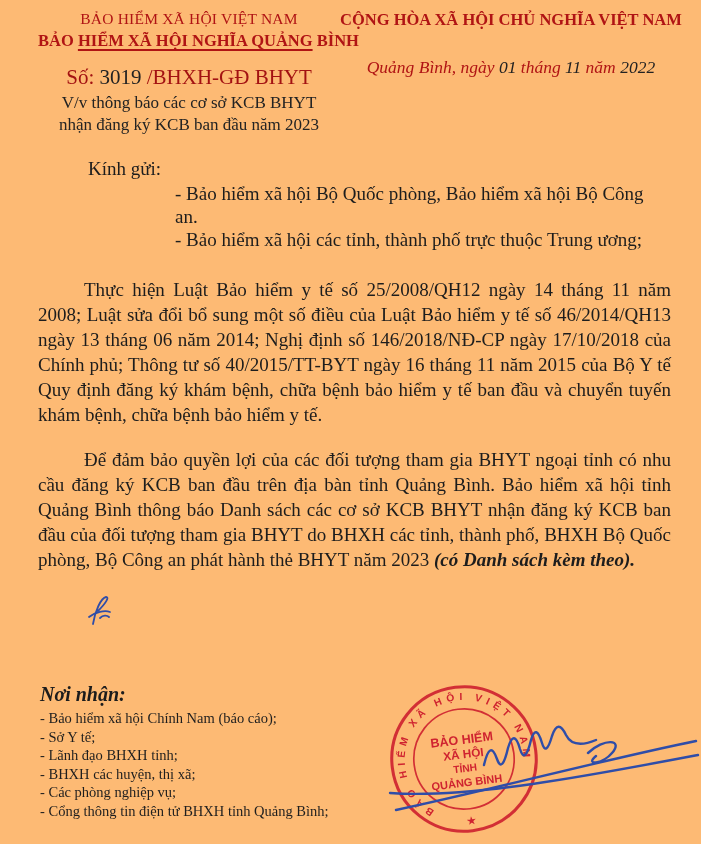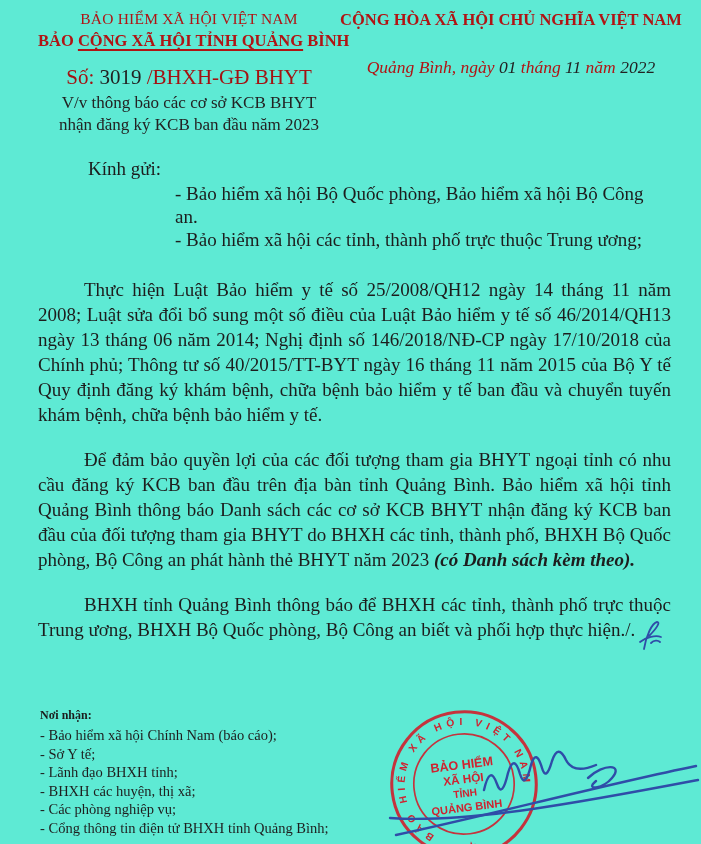--- a/index.html
+++ b/index.html
@@ -1,18 +1,18 @@
 <!DOCTYPE html>
 <html><head>
 <meta charset="utf-8">
 <style>
   html,body { margin:0; padding:0; background:#ffffff; }
   .page {
     position:relative; width:701px; height:844px; box-sizing:border-box;
-    background:#5eead4; overflow:hidden;
+    background:#fdba74; overflow:hidden;
     padding:10px 30px 0 38px;
     font-family:"Liberation Serif", serif; color:#1d1d1d;
   }
   
   .hdr { display:flex; }
   .hdr-left { width:302px; text-align:center; flex-shrink:0; }
   .hdr-right { flex:1; text-align:center; }
   .org-parent { font-size:15.5px; color:#b01414; letter-spacing:.2px; }
   .org-name { font-size:16.5px; font-weight:bold; color:#b01414; margin-top:3px; white-space:nowrap; }
   .org-name .u { text-decoration:underline; text-underline-offset:3px; text-decoration-thickness:1.5px; }
@@ -28,37 +28,37 @@
   .salutation { margin:22px 0 0 50px; font-size:19px; }
   .recipient-lines { margin:2px 0 0 137px; font-size:19px; line-height:23px; }
   
   .body-text { margin-top:26px; }
   .body-par { font-size:19px; line-height:25px; text-align:justify; text-indent:46px; margin:7px 0 20px; }
   .emph { font-weight:bold; font-style:italic; }
   .paraph { display:inline-block; width:26px; height:34px; vertical-align:-16px; margin-left:2px; }
   
   .footer { position:relative; margin-top:30px; height:222px; }
   .noi-nhan { position:absolute; left:2px; top:26px; width:340px; }
-  .noi-nhan-label { font-weight:bold; font-size:12px; color:#1c1c1c; }
+  .noi-nhan-label { font-weight:bold; font-style:italic; font-size:20px; color:#1c1c1c; }
   .noi-nhan ul { margin:3px 0 0; padding:0; }
   .noi-nhan li { list-style:none; font-size:14.5px; line-height:18.5px; color:#1e1e1e; }
   .sign-block { position:absolute; left:345px; top:0; width:306px; text-align:center; }
   .signer-title { font-weight:bold; font-size:18px; letter-spacing:.4px; color:#141414; }
   .stamp { position:absolute; left:350px; top:26px; width:152px; height:152px; transform:rotate(-7deg); }
   .signature-svg { position:absolute; left:350px; top:56px; width:314px; height:116px; }
 </style>
 </head>
 <body>
 
 <div class="page">
 
   <div class="hdr">
     <div class="hdr-left">
       <div class="org-parent">BẢO HIỂM XÃ HỘI VIỆT NAM</div>
-      <div class="org-name"><span>BẢO </span><span class="u">CỘNG XÃ HỘI TỈNH QUẢNG</span><span> BÌNH</span></div>
+      <div class="org-name"><span>BẢO </span><span class="u">HIỂM XÃ HỘI NGHĨA QUẢNG</span><span> BÌNH</span></div>
       <div class="doc-number">
         <span>Số:</span>
         <span class="num">3019</span>
         <span>/BHXH-GĐ BHYT</span>
       </div>
       <div class="subject">
         <div>V/v thông báo các cơ sở KCB BHYT</div>
         <div>nhận đăng ký KCB ban đầu năm 2023</div>
       </div>
     </div>
@@ -77,21 +77,21 @@
 
   <div class="salutation">Kính gửi:</div>
   <div class="recipient-lines">
       <div>- Bảo hiểm xã hội Bộ Quốc phòng, Bảo hiểm xã hội Bộ Công an.</div>
       <div>- Bảo hiểm xã hội các tỉnh, thành phố trực thuộc Trung ương;</div>
     </div>
 
   <div class="body-text">
     <p class="body-par">Thực hiện Luật Bảo hiểm y tế số 25/2008/QH12 ngày 14 tháng 11 năm 2008; Luật sửa đổi bổ sung một số điều của Luật Bảo hiểm y tế số 46/2014/QH13 ngày 13 tháng 06 năm 2014; Nghị định số 146/2018/NĐ-CP ngày 17/10/2018 của Chính phủ; Thông tư số 40/2015/TT-BYT ngày 16 tháng 11 năm 2015 của Bộ Y tế Quy định đăng ký khám bệnh, chữa bệnh bảo hiểm y tế ban đầu và chuyển tuyến khám bệnh, chữa bệnh bảo hiểm y tế.</p>
     <p class="body-par"><span>Để đảm bảo quyền lợi của các đối tượng tham gia BHYT ngoại tỉnh có nhu cầu đăng ký KCB ban đầu trên địa bàn tỉnh Quảng Bình. Bảo hiểm xã hội tỉnh Quảng Bình thông báo Danh sách các cơ sở KCB BHYT nhận đăng ký KCB ban đầu của đối tượng tham gia BHYT do BHXH các tỉnh, thành phố, BHXH Bộ Quốc phòng, Bộ Công an phát hành thẻ BHYT năm 2023 </span><span class="emph">(có Danh sách kèm theo).</span></p>
-    <p class="body-par"><span>BHXH tỉnh Quảng Bình thông báo để BHXH các tỉnh, thành phố trực thuộc Trung ương, BHXH Bộ Quốc phòng, Bộ Công an biết và phối hợp thực hiện./.</span><svg class="paraph" viewBox="0 0 26 34">
+    <p class="body-par"><svg class="paraph" viewBox="0 0 26 34">
         <g fill="none" stroke="#2f4da8" stroke-width="1.8" stroke-linecap="round">
           <path d="M 7 31 C 9 18 15 5 20 4 C 24 4 19 11 12 18"></path>
           <path d="M 3 24 C 9 19 19 17 24 19"></path>
           <path d="M 14 25 C 17 22 21 22 23 24"></path>
         </g>
       </svg></p>
   </div>
 
   <div class="footer">
 

